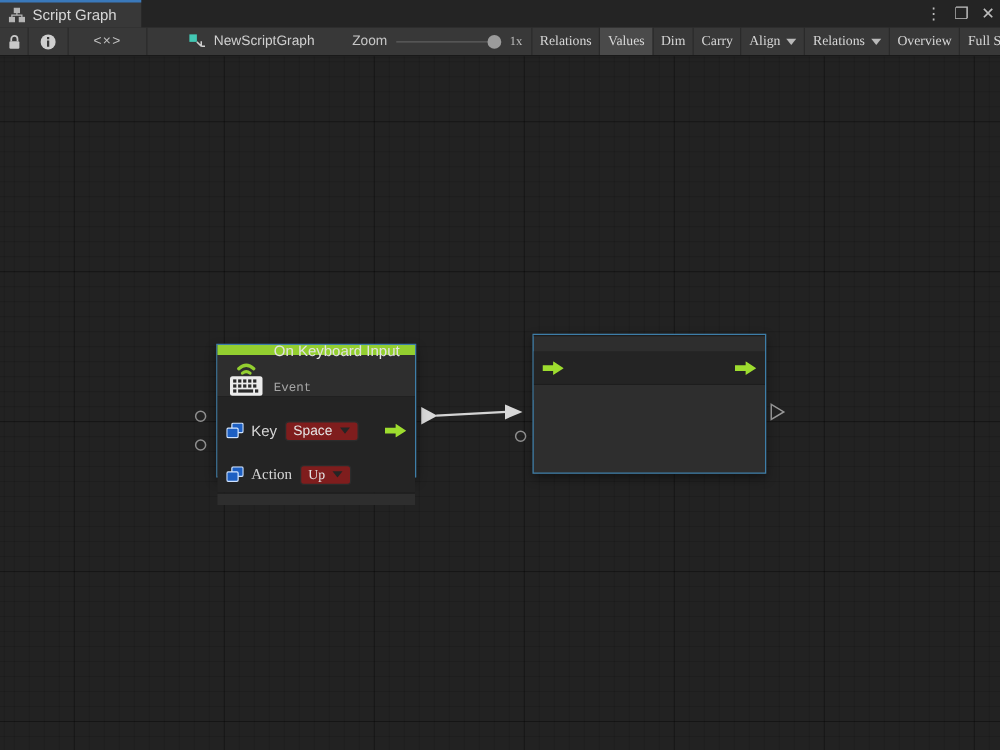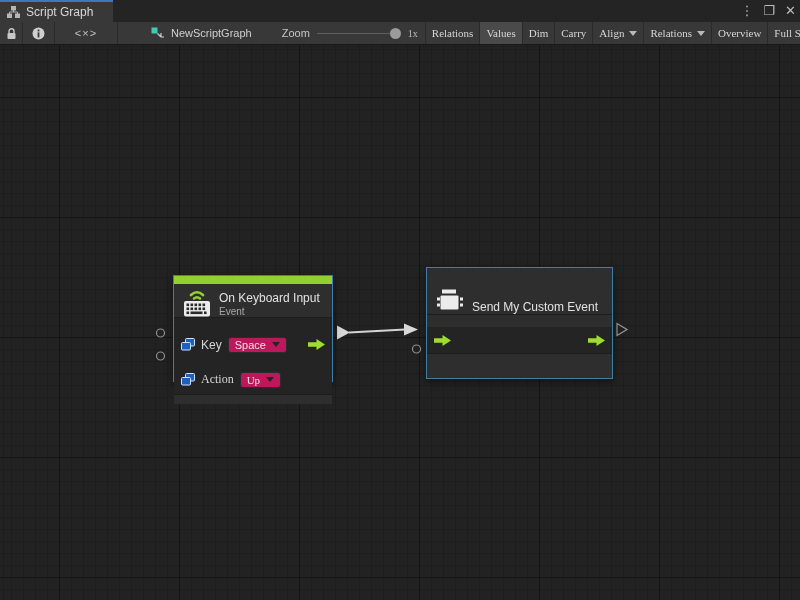--- a/index.html
+++ b/index.html
@@ -45,27 +45,27 @@
       repeating-linear-gradient(180deg, rgba(0,0,0,0.13) 0 1px, transparent 1px 12px);
     background-position: 59px 0, 0 52px, 11px 0, 0 4px; }
   .wires { position:absolute; left:0; top:0; width:800px; height:555px; }
 
   
   .node { position:absolute; background:#2e2e2e; border:1px solid #3e7ea8;
     box-shadow:0 3px 8px rgba(0,0,0,0.45); }
   .node-accent { height:8px; background:#93cf30; }
   .node-header { display:flex; align-items:flex-end; padding:0 9px; gap:8px; background:#2e2e2e; }
   .node-title { color:#e2e2e2; font-size:12px; white-space:nowrap; }
-  .node-subtitle { color:#a6a6a6; font-size:10px; margin-top:1px; }
+  .node-subtitle { color:#a6a6a6; font-size:10px; margin-top:18px;font-family:Liberation Mono, monospace; }
   .node-sep { height:1px; background:#1d1d1d; }
   .node-body { background:#242424; }
   .node-footer { background:#2e2e2e; }
   .prow { display:flex; align-items:center;margin-top:12px; }
   .prow-label { color:#d6d6d6; font-size:12px; white-space:nowrap; }
-  .dropdown { display:inline-flex; align-items:center; gap:6px; background:#be185d;
+  .dropdown { display:inline-flex; align-items:center; gap:6px; background:#7f1d1d;
     border:1px solid #2c2c2c; border-radius:3px; padding:1px 6px; color:#e4e4e4; font-size:11px; }
   .caret-dark { width:0; height:0; border-left:4px solid transparent; border-right:4px solid transparent; border-top:5px solid #252525; }
   .value-box { min-width:17px; height:17px; background:#1c1c1c; border:1px solid #0d0d0d;
     border-radius:2px; color:#e8e8e8; font-size:11px; display:flex; align-items:center; justify-content:center; padding:0 3px; }
   .value-dot { width:10px; height:10px; border-radius:50%; background:#4fd0c0; flex:0 0 auto; }
 
   
   #node1 { left:173px; top:230px; width:160px; height:107px; }
   #node1 .node-header { height:33px; }
   #node1 .node-body { padding:4px 7px; }
@@ -257,33 +257,20 @@
             <span>Up</span>
             <span class="caret-dark"></span>
           </span>
         </div>
       </div>
       <div class="node-sep"></div>
       <div class="node-footer"></div>
     </div>
 
     <div class="node" id="node2">
-      <div class="node-header">
-        <svg width="28" height="28" viewBox="0 0 28 28">
-          <g fill="#ececec">
-            <rect x="6" y="3.5" width="14" height="4"></rect>
-            <rect x="4.5" y="9.5" width="18" height="14" rx="1"></rect>
-            <rect x="1" y="11.5" width="3" height="3"></rect>
-            <rect x="1" y="17.5" width="3" height="3"></rect>
-            <rect x="24" y="11.5" width="3" height="3"></rect>
-            <rect x="24" y="17.5" width="3" height="3"></rect>
-          </g>
-        </svg>
-        <div class="node-title">Send My Custom Event</div>
-      </div>
       <div class="node-sep"></div>
       <div class="node-body">
         <div class="prow row-flow">
           <span class="flow-arrow">
             <svg width="17" height="11" viewBox="0 0 17 11">
                 <path d="M0 3.2 H8.5 V0 L17 5.5 L8.5 11 V7.8 H0 Z" fill="#9edd2f"></path>
               </svg>
           </span>
           <span class="spacer"></span>
           <span class="flow-arrow">

